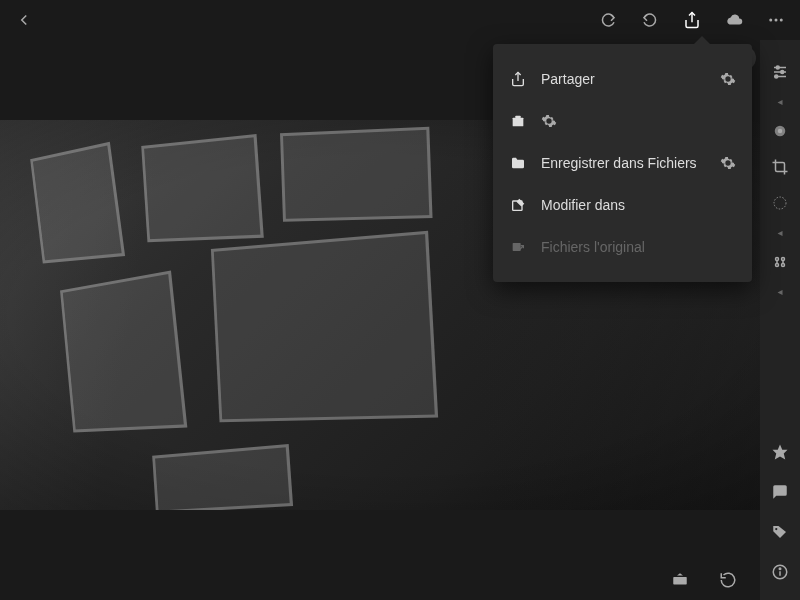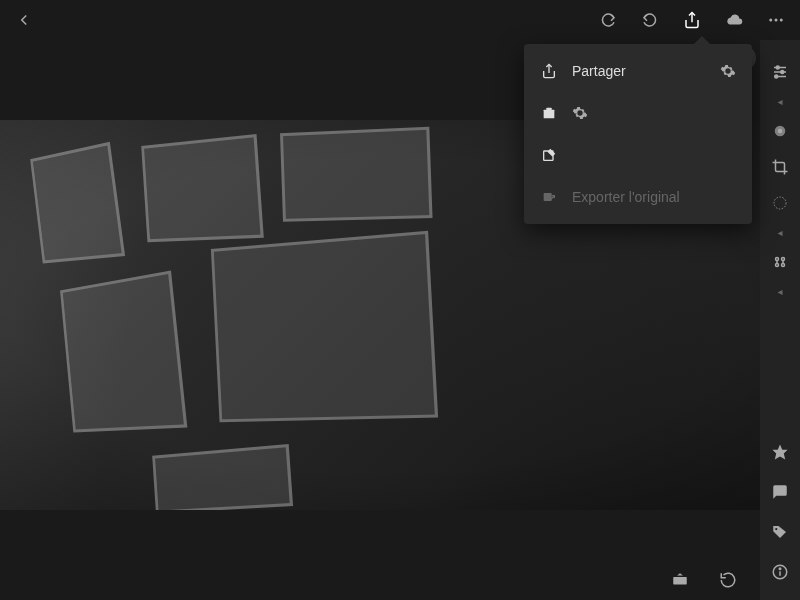--- a/index.html
+++ b/index.html
@@ -93,25 +93,25 @@
       align-items: center;
       justify-content: flex-end;
       padding: 0 20px;
       gap: 24px;
     }
 
     .dropdown-menu {
       position: absolute;
       top: 44px;
       right: 48px;
-      width: 228px;
+      width: 259px;
       background: #2b2b2b;
       border-radius: 4px;
       box-shadow: 0 8px 24px rgba(0,0,0,0.6);
-      padding: 6px 0;
+      padding: 14px 0;
       z-index: 100;
     }
     .dropdown-menu::before {
       content: '';
       position: absolute;
       top: -8px;
       right: 42px;
       border: 8px solid transparent;
       border-bottom-color: #2b2b2b;
       border-top: none;
@@ -322,29 +322,43 @@
         </svg>
     </span>
     <span class="menu-gear">
       <svg viewBox="0 0 24 24" fill="currentColor">
           <path d="M12 8a4 4 0 1 0 0 8 4 4 0 0 0 0-8zm9 4a7 7 0 0 1-.1 1.2l2 1.6-2 3.4-2.4-.8a7 7 0 0 1-2 1.2l-.4 2.5h-4l-.4-2.5a7 7 0 0 1-2-1.2l-2.4.8-2-3.4 2-1.6A7 7 0 0 1 3 12a7 7 0 0 1 .1-1.2l-2-1.6 2-3.4 2.4.8a7 7 0 0 1 2-1.2L7.9 3h4l.4 2.5a7 7 0 0 1 2 1.2l2.4-.8 2 3.4-2 1.6A7 7 0 0 1 21 12z"></path>
         </svg>
     </span>
   </div>
   <div class="menu-item">
     <span class="menu-icon">
+      <svg viewBox="0 0 24 24" fill="currentColor">
+          <path d="M3 6a2 2 0 0 1 2-2h4l2 3h8a2 2 0 0 1 2 2v9a2 2 0 0 1-2 2H5a2 2 0 0 1-2-2z"></path>
+        </svg>
+    </span>
+    <span class="menu-label">Enregistrer dans Fichiers</span>
+    <span class="menu-gear">
+      <svg viewBox="0 0 24 24" fill="currentColor">
+          <path d="M12 8a4 4 0 1 0 0 8 4 4 0 0 0 0-8zm9 4a7 7 0 0 1-.1 1.2l2 1.6-2 3.4-2.4-.8a7 7 0 0 1-2 1.2l-.4 2.5h-4l-.4-2.5a7 7 0 0 1-2-1.2l-2.4.8-2-3.4 2-1.6A7 7 0 0 1 3 12a7 7 0 0 1 .1-1.2l-2-1.6 2-3.4 2.4.8a7 7 0 0 1 2-1.2L7.9 3h4l.4 2.5a7 7 0 0 1 2 1.2l2.4-.8 2 3.4-2 1.6A7 7 0 0 1 21 12z"></path>
+        </svg>
+    </span>
+  </div>
+  <div class="menu-item">
+    <span class="menu-icon">
       <svg viewBox="0 0 24 24" fill="none" stroke="currentColor" stroke-width="2">
           <rect x="4" y="6" width="14" height="14" rx="1"></rect>
           <path d="M14 4l6 6-3 3-6-6z" fill="currentColor"></path>
         </svg>
     </span>
+    <span class="menu-label">Modifier dans</span>
   </div>
   <div class="menu-item disabled">
     <span class="menu-icon">
       <svg viewBox="0 0 24 24" fill="currentColor">
           <rect x="4" y="6" width="12" height="12" rx="1"></rect>
           <polyline points="16 10 20 10 20 14" fill="none" stroke="currentColor" stroke-width="2"></polyline>
           <line x1="14" y1="16" x2="20" y2="10" stroke="currentColor" stroke-width="2"></line>
         </svg>
     </span>
-    <span class="menu-label">Exporter l'original</span>
+    <span class="menu-label">Fichiers l'original</span>
   </div>
 </div>
 
 </body></html>

